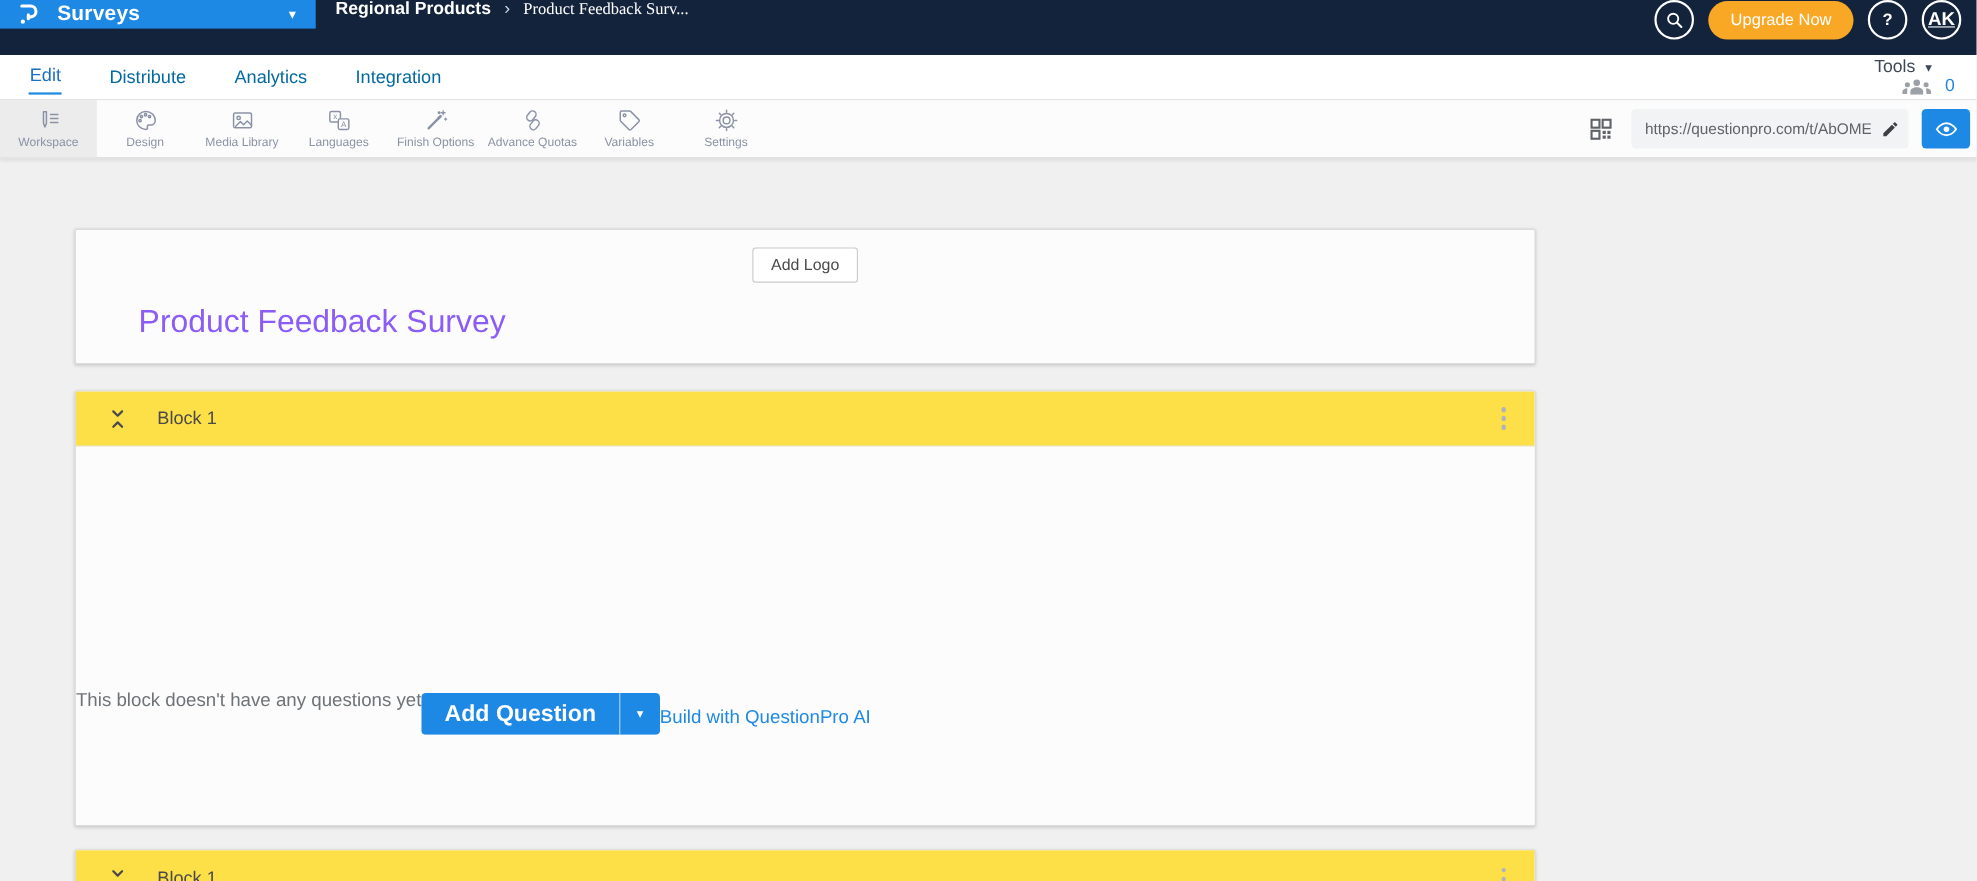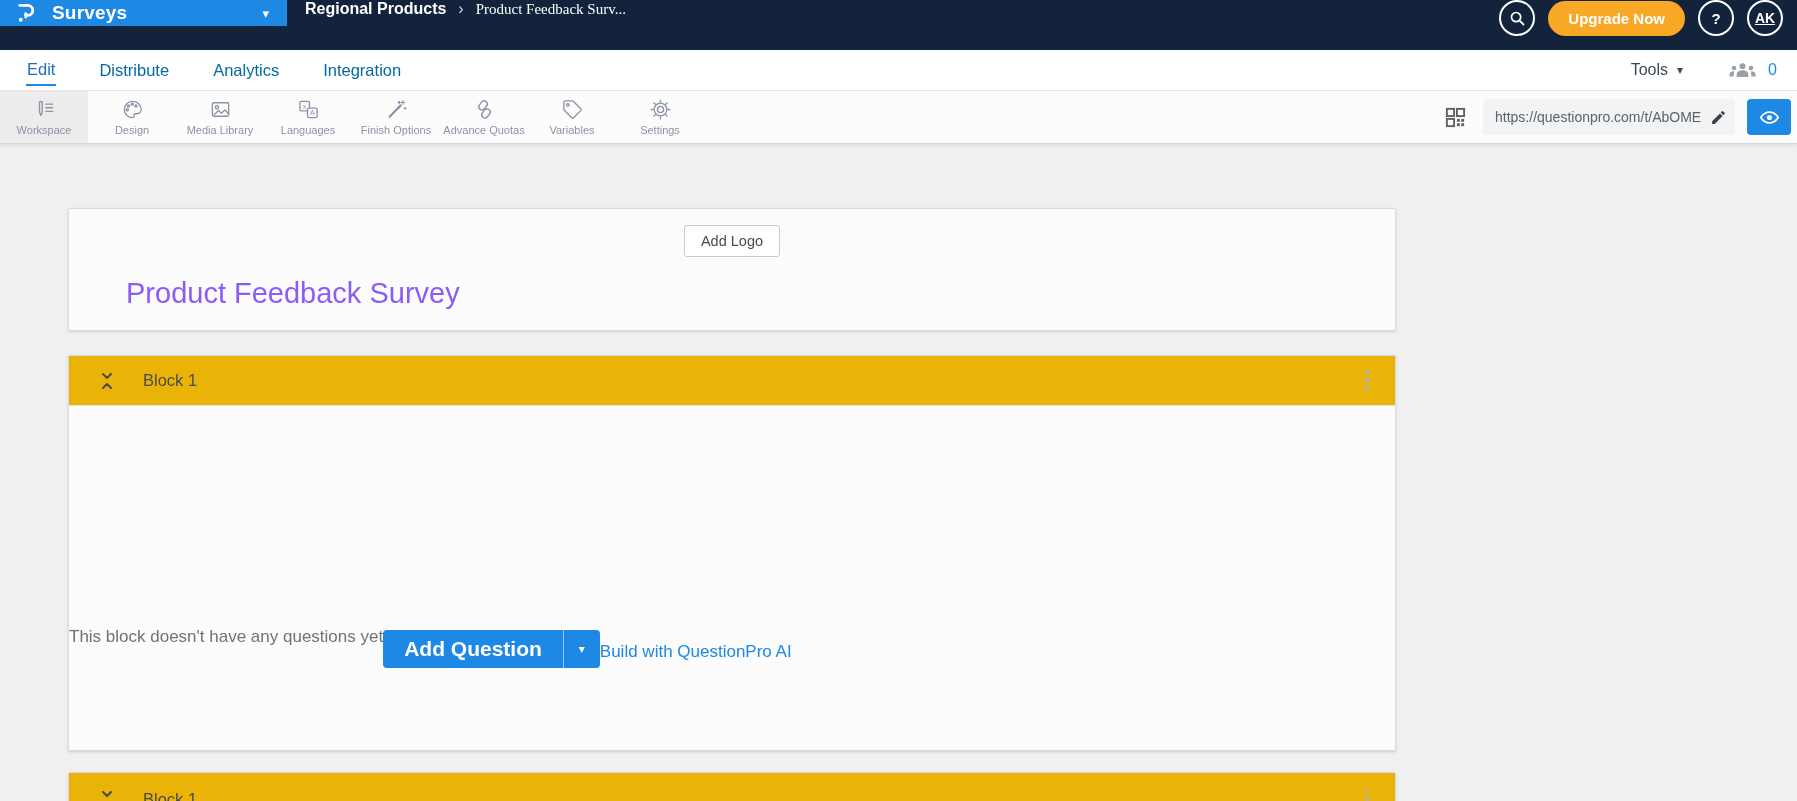--- a/index.html
+++ b/index.html
@@ -13,28 +13,28 @@
   .brand-name { color:#fff; font-size:19px; font-weight:700; letter-spacing:.2px; }
   .brand-caret { position:absolute; right:18px; color:#fff; font-size:13px; }
   .breadcrumb { display:flex; align-items:center; padding-left:18px; color:#fff; }
   .crumb-parent { font-size:16px; font-weight:600; }
   .crumb-sep { margin:0 12px; color:#cfd6e4; font-size:16px; }
   .crumb-current { font-size:15px; font-weight:400;font-family:Liberation Serif, serif; }
   .topbar-right { margin-left:auto; display:flex; align-items:center; gap:13px; padding-right:14px; }
   .circle-btn { width:36px; height:36px; border-radius:50%; border:2px solid #fff; background:transparent; color:#fff;
                 display:flex; align-items:center; justify-content:center; font-size:15px; font-weight:700; cursor:pointer; }
   .upgrade-btn { height:35px; padding:0 20px; border:none; border-radius:18px; background:#f9a825; color:#fff;
-                 font-size:15px; font-weight:700; cursor:pointer; font-family:inherit; }
+                 font-size:15px; font-weight:400; cursor:pointer; font-family:inherit; }
 
   
   .navrow { height:40px; background:#fff; display:flex; align-items:center; padding:0 20px 0 26px; }
   .tabs { display:flex; align-items:center; gap:42px; }
   .tab { font-size:16.5px; font-weight:500; color:#0369a1; text-decoration:none; padding:6px 1px 5px; cursor:pointer; }
   .tab.active { color:#1b6fc7; border-bottom:2px solid #1e88e5; }
-  .nav-right { margin-left:auto; display:flex; align-items:center; }
+  .nav-right { margin-left:auto; display:flex; align-items:center;flex-direction:column; }
   .tools { display:flex; align-items:center; gap:9px; font-size:16px; color:#3c4858; cursor:pointer; }
   .tools .caret { font-size:12px; color:#3c4858; }
   .collab { display:flex; align-items:center; gap:12px; margin-left:46px; cursor:pointer; }
   .collab-count { color:#1e88e5; font-size:16px; }
 
   
   .toolbar { height:54px; background:#fcfcfc; border-top:1px solid #e4e4e4; border-bottom:1px solid #d6d6d6;
              box-shadow:0 2px 3px rgba(0,0,0,.07); display:flex; align-items:stretch; position:relative; z-index:5; }
   .tb-items { display:flex; align-items:stretch; }
   .tb-item { width:88px; display:flex; flex-direction:column; align-items:center; justify-content:center; gap:3px; cursor:pointer; }
@@ -54,21 +54,21 @@
   main { padding:16px 0 0 68px;margin-top:48px; }
   .card { width:1328px; background:#fcfcfc; border:1px solid #dcdcdc; border-radius:2px;
           box-shadow:0 1px 3px rgba(0,0,0,.14); }
   .title-card { height:123px; position:relative; margin-bottom:24px; }
   .add-logo-btn { position:absolute; top:16px; left:50%; transform:translateX(-50%); background:#fff;
                   border:1px solid #c9c9c9; border-radius:3px; padding:7px 16px; font-size:14.5px; color:#4a4a4a;
                   cursor:pointer; font-family:inherit; }
   .survey-title { position:absolute; left:57px; top:68px; font-size:29px; font-weight:500; color:#8b5cf6; cursor:text; }
 
   .block-card { margin-bottom:21px; }
-  .block-header { height:50px; display:flex; align-items:center; padding:0 20px 0 26px; background:#eab308; }
+  .block-header { height:50px; display:flex; align-items:center; padding:0 20px 0 26px; background:#fde047; }
   .block-card.open .block-header { border-bottom:1px solid #e3e3e3; }
   .collapse-btn { background:none; border:none; cursor:pointer; display:flex; padding:4px; margin-right:24px; }
   .collapse-btn svg { width:16px; height:18px; stroke:#4a4a4a; stroke-width:2; fill:none; stroke-linecap:round; stroke-linejoin:round; }
   .block-name { font-size:16.5px; color:#4a4a4a; cursor:text; }
   .kebab-btn { margin-left:auto; background:none; border:none; cursor:pointer; display:flex; flex-direction:column; gap:3.5px; padding:6px; }
   .kebab-btn i { width:4.5px; height:4.5px; border-radius:50%; background:#b3b3b3; }
 
   .block-body { height:344px; display:flex; flex-direction:row; align-items:center; padding-top:118px; background:#fcfcfc; }
   .empty-msg { font-size:17px; color:#6e7377; }
   .split-btn { margin-top:24px; display:flex; border-radius:4px; overflow:hidden; cursor:pointer; }
@@ -100,21 +100,21 @@
   </div>
   <div class="topbar-right">
     <button class="circle-btn">
       <svg width="17" height="17" viewBox="0 0 24 24">
         <circle cx="10" cy="10" r="6.5" fill="none" stroke="#fff" stroke-width="2.4"></circle>
         <path d="M15 15l5.5 5.5" stroke="#fff" stroke-width="2.6" stroke-linecap="round"></path>
       </svg>
     </button>
     <button class="upgrade-btn">Upgrade Now</button>
     <button class="circle-btn">?</button>
-    <button class="circle-btn" style="font-size:14px;text-decoration:underline;">AK</button>
+    <button class="circle-btn" style="font-size:17px;text-decoration:underline;">AK</button>
   </div>
 </header>
 
 <nav class="navrow">
   <div class="tabs">
     <a class="tab active">Edit</a>
     <a class="tab">Distribute</a>
     <a class="tab">Analytics</a>
     <a class="tab">Integration</a>
   </div>

